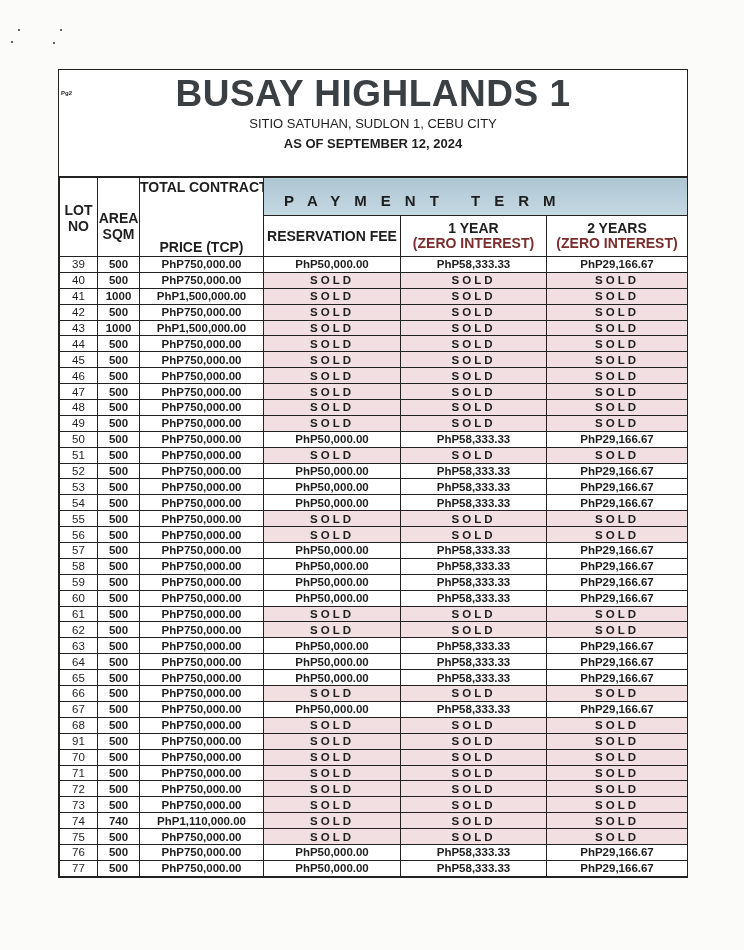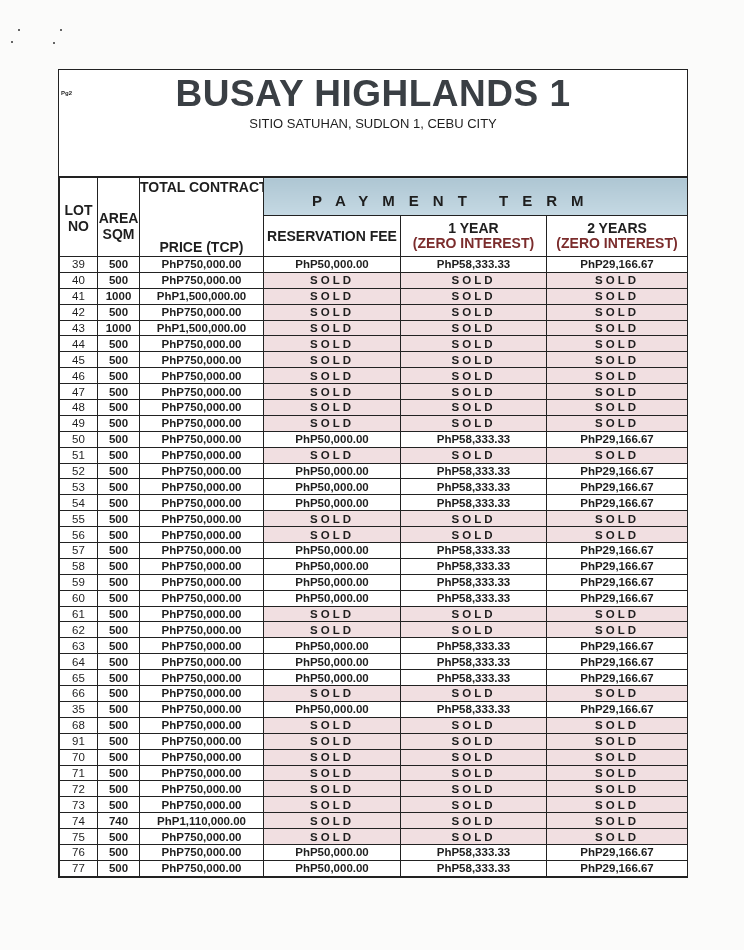--- a/index.html
+++ b/index.html
@@ -10,40 +10,41 @@
   .hdr { position:relative; height:106px; border-bottom:1.5px solid #222; text-align:center; }
   .pg { position:absolute; left:2px; top:20px; font-size:6px; font-weight:bold; }
   .title { font-family:"Liberation Sans", sans-serif; font-weight:bold; font-size:37px; color:#3a3f44; letter-spacing:0.5px; padding-top:4px; line-height:40px; }
   .addr { font-size:13px; margin-top:2px; }
   .pre { font-size:13px; font-weight:bold; text-decoration:underline; margin-top:3px; }
   .asof { font-size:13px; font-weight:bold; margin-top:5px; }
   table { border-collapse:collapse; width:100%; table-layout:fixed; font-size:11.5px; }
   td, th { border:1px solid #222; padding:0; text-align:center; height:14.9px; line-height:14px; font-weight:bold; white-space:nowrap; overflow:hidden; }
   th { font-weight:bold; font-size:14px; }
   .lotno { font-weight:normal;margin-left:48px; }
-  .band { background:linear-gradient(#aec6d3,#c5d9e3); font-size:15px; letter-spacing:14px; text-align:left; padding-left:48px; height:36px; vertical-align:bottom; line-height:28px; border-bottom:1px solid #222; }
+  .band { background:linear-gradient(#aec6d3,#c5d9e3); font-size:15px; letter-spacing:14px; text-align:left; padding-left:20px; height:36px; vertical-align:bottom; line-height:28px; border-bottom:1px solid #222; }
   .sold-row td.pay { background:#f1dfe1; }
   .sold { letter-spacing:3px; }
   .red { color:#7b2c2c; }
 </style>
 </head>
 <body>
 
 <div class="dots">
   <span class="dot" style="left:18px;top:29px"></span>
   <span class="dot" style="left:60px;top:29px"></span>
   <span class="dot" style="left:11px;top:41px"></span>
   <span class="dot" style="left:53px;top:42px"></span>
 </div>
 
 <div class="sheet">
   <div class="hdr">
     <span class="pg">Pg2</span>
     <div class="title">BUSAY HIGHLANDS 1</div>
     <div class="addr">SITIO SATUHAN, SUDLON 1, CEBU CITY</div>
+    <div class="asof">AS OF SEPTEMBER 12, 2024</div>
   </div>
 
   <table>
     <colgroup>
       <col style="width:38px">
         <col style="width:42px">
         <col style="width:124px">
       <col style="width:137px">
         <col style="width:146px">
         <col style="width:141px">
@@ -295,21 +296,21 @@
         </tr>
         <tr class="sold-row">
           <td class="lotno">66</td>
           <td>500</td>
           <td>PhP750,000.00</td>
           <td class="pay sold">SOLD</td>
           <td class="pay sold">SOLD</td>
           <td class="pay sold">SOLD</td>
         </tr>
         <tr>
-          <td class="lotno">35</td>
+          <td class="lotno">67</td>
           <td>500</td>
           <td>PhP750,000.00</td>
           <td class="pay">PhP50,000.00</td>
           <td class="pay">PhP58,333.33</td>
           <td class="pay">PhP29,166.67</td>
         </tr>
         <tr class="sold-row">
           <td class="lotno">68</td>
           <td>500</td>
           <td>PhP750,000.00</td>

